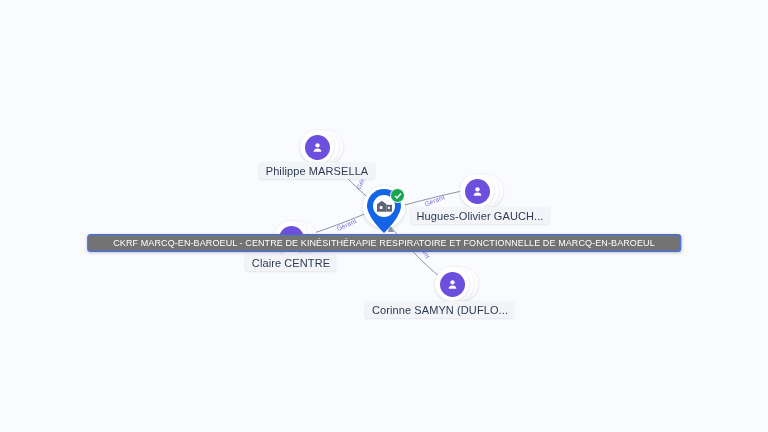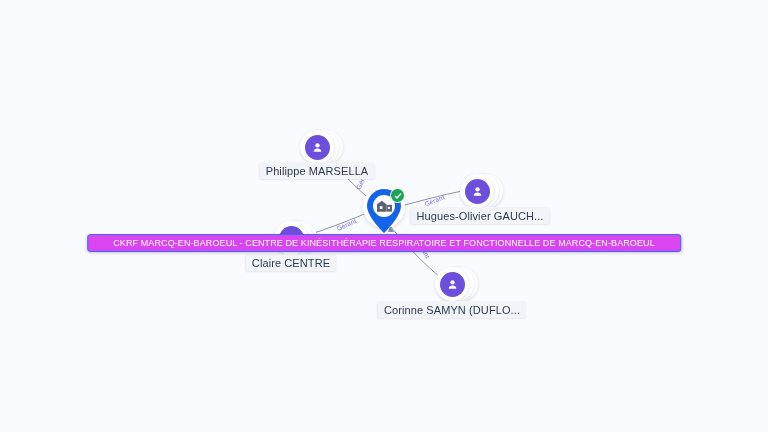--- a/index.html
+++ b/index.html
@@ -138,21 +138,21 @@
     border-radius: 50%;
     background: #1aa552;
     border: 1.5px solid #ffffff;
     display: flex;
     align-items: center;
     justify-content: center;
   }
   #company-label {
     position: absolute;
     transform: translateX(-50%);
-    background: #d946ef;
+    background: #737373;
     border: 1px solid #3b6bff;
     color: #ffffff;
     font-size: 9px;
     font-family: "Liberation Sans", sans-serif;
     padding: 3px 25px;
     border-radius: 3px;
     white-space: nowrap;
     letter-spacing: 0.1px;
     box-shadow: 0 1px 3px rgba(20,40,120,0.25);
   }
@@ -237,21 +237,21 @@
       <div class="avatar-ring">
         <div class="avatar-circle">
           <svg width="13" height="13" viewBox="0 0 24 24" fill="#ffffff">
             <circle cx="12" cy="8" r="4"></circle>
             <path d="M12 14c-4 0-7 2.2-7 5v1h14v-1c0-2.8-3-5-7-5z"></path>
           </svg>
         </div>
       </div>
     </div>
   </div>
-  <div class="node-label" style="left:452px; top:301px;">Corinne SAMYN (DUFLO...</div>
+  <div class="node-label" style="left:440px; top:301px;">Corinne SAMYN (DUFLO...</div>
 
   <div id="company-node" style="left:384px; top:212px;">
     <div class="pin-wrap">
       <div class="pin-halo"></div>
       <svg class="pin-svg" width="38" height="46" viewBox="0 0 38 46">
         <path d="M19 1 C 9.6 1 2 8.6 2 18 C 2 29 19 45 19 45 C 19 45 36 29 36 18 C 36 8.6 28.4 1 19 1 Z" fill="#1464e8"></path>
         <circle cx="19" cy="18" r="11" fill="#ffffff"></circle>
       </svg>
       <svg class="pin-icon" viewBox="0 0 24 22">
         <path d="M1 20 L1 9 L8 4 L15 9 L15 20 Z" fill="#5a6475"></path>

